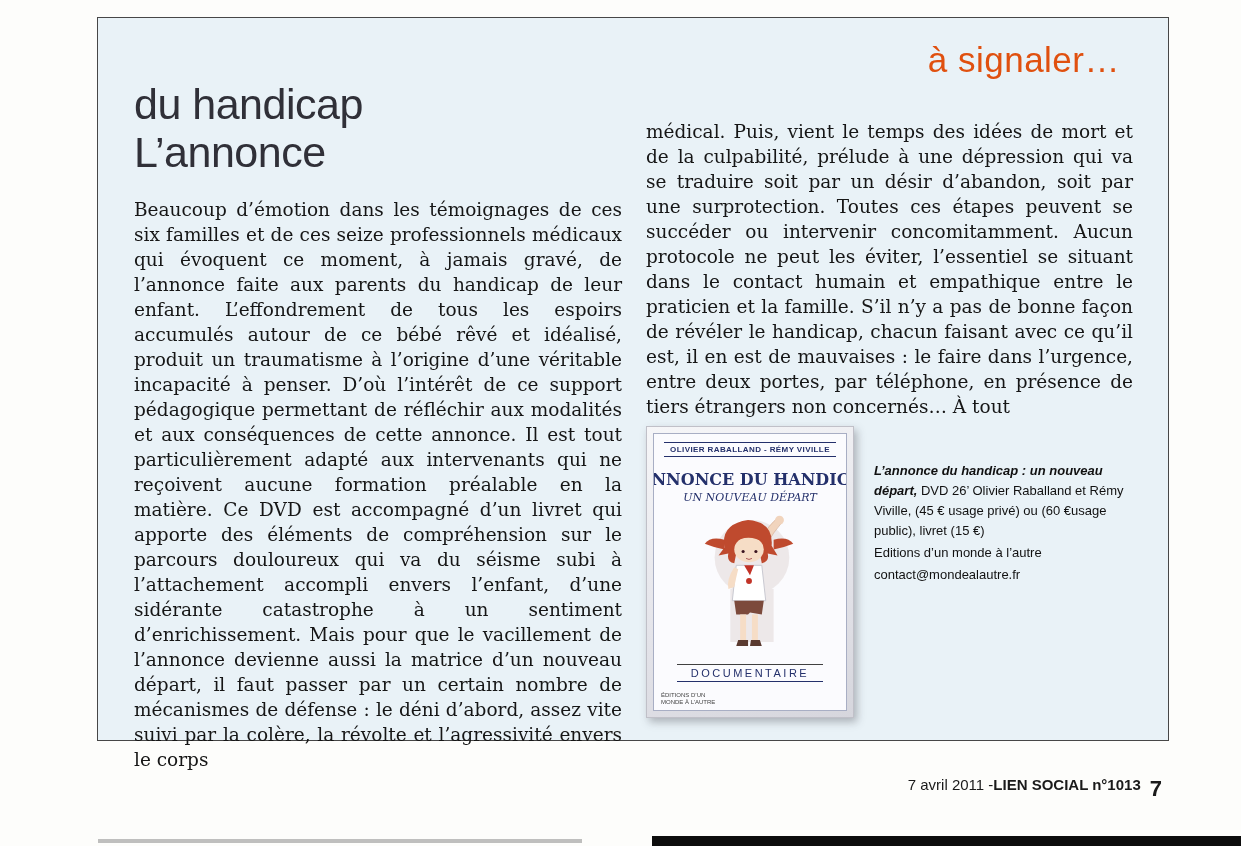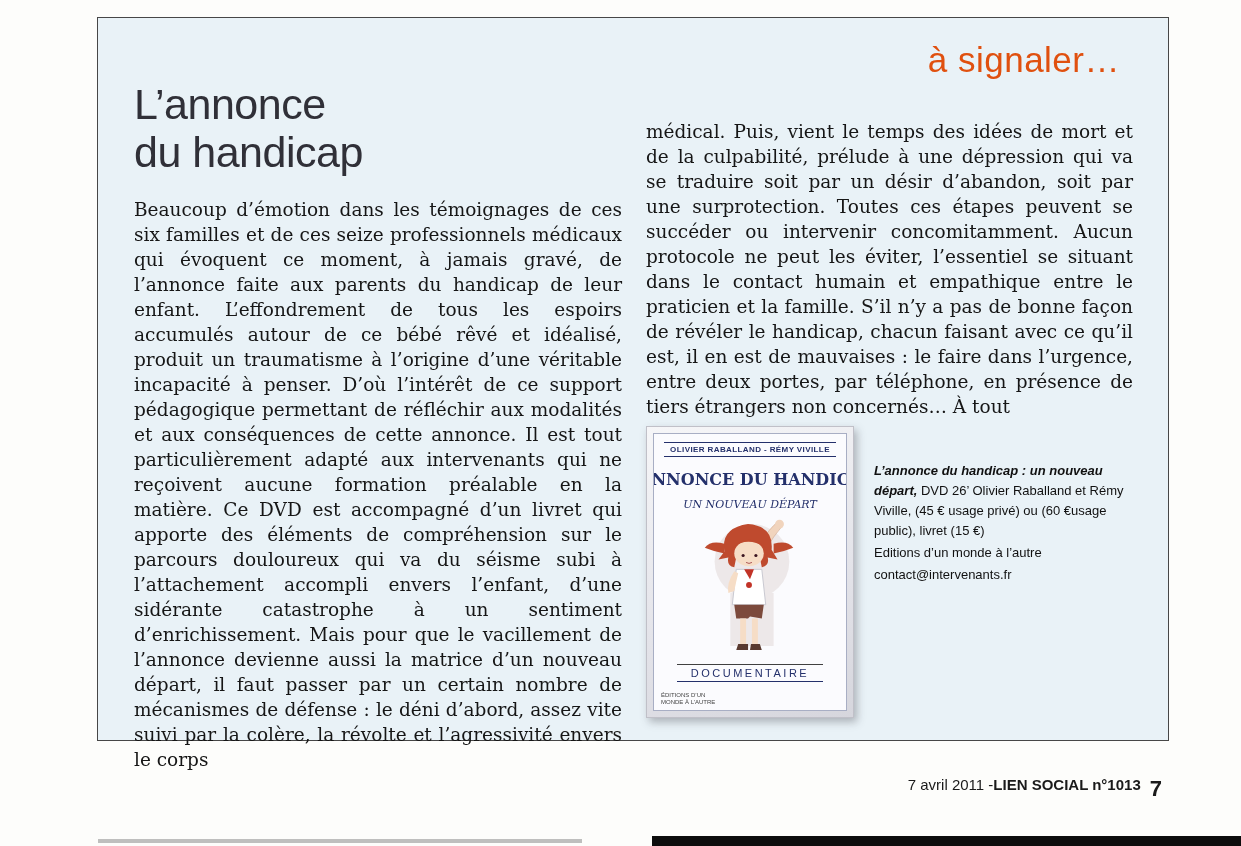--- a/index.html
+++ b/index.html
@@ -55,21 +55,21 @@
     margin-top:8px; font-size:8px; font-weight:bold; letter-spacing:.4px;
     border-top:1px solid #24306b; border-bottom:1px solid #24306b;
     padding:2px 6px; white-space:nowrap;
   }
   .dvd-title {
     margin-top:13px; font-family:"DejaVu Serif", serif;
     font-weight:bold; font-size:16px; white-space:nowrap;
   }
   .dvd-subtitle {
     font-family:"DejaVu Serif", serif; font-style:italic;
-    font-size:11px; margin-top:9px;
+    font-size:11px; margin-top:2px;
   }
   .dvd-art { flex:1; width:100%; display:flex; align-items:center; justify-content:center; }
   .dvd-genre {
     font-size:11px; font-weight:normal; letter-spacing:2.5px;
     border-top:1px solid #404040; border-bottom:1px solid #24306b;
     padding:2px 14px; margin-bottom:28px;
   }
   .dvd-pub {
     position:absolute; left:7px; bottom:4px; width:58px;
     font-size:6px; line-height:1.2; color:#444; text-align:left;
@@ -99,22 +99,22 @@
 </head>
 <body>
 
 <div class="page">
 
   <div class="article-box">
 
     <div class="section-label">à signaler…</div>
 
     <h1 class="article-title">
+      <span>du handicap</span>
       <span>L’annonce</span>
-      <span>du handicap</span>
     </h1>
 
     <div class="col-left">
       <p class="body-text">Beaucoup d’émotion dans les témoignages de ces six familles et de ces seize professionnels médicaux qui évoquent ce moment, à jamais gravé, de l’annonce faite aux parents du handicap de leur enfant. L’effondrement de tous les espoirs accumulés autour de ce bébé rêvé et idéalisé, produit un traumatisme à l’origine d’une véritable incapacité à penser. D’où l’intérêt de ce support pédagogique permettant de réfléchir aux modalités et aux conséquences de cette annonce. Il est tout particulièrement adapté aux intervenants qui ne reçoivent aucune formation préalable en la matière. Ce DVD est accompagné d’un livret qui apporte des éléments de compréhension sur le parcours douloureux qui va du séisme subi à l’attachement accompli envers l’enfant, d’une sidérante catastrophe à un sentiment d’enrichissement. Mais pour que le vacillement de l’annonce devienne aussi la matrice d’un nouveau départ, il faut passer par un certain nombre de mécanismes de défense : le déni d’abord, assez vite suivi par la colère, la révolte et l’agressivité envers le corps</p>
     </div>
 
     <div class="col-right">
       <p class="body-text">médical. Puis, vient le temps des idées de mort et de la culpabilité, prélude à une dépression qui va se traduire soit par un désir d’abandon, soit par une surprotection. Toutes ces étapes peuvent se succéder ou intervenir concomitamment. Aucun protocole ne peut les éviter, l’essentiel se situant dans le contact humain et empathique entre le praticien et la famille. S’il n’y a pas de bonne façon de révéler le handicap, chacun faisant avec ce qu’il est, il en est de mauvaises : le faire dans l’urgence, entre deux portes, par téléphone, en présence de tiers étrangers non concernés… À tout</p>
 
       <div class="dvd-float">
@@ -151,21 +151,21 @@
           </div>
           <div class="dvd-genre">DOCUMENTAIRE</div>
           <div class="dvd-pub">Éditions d’un monde à l’autre</div>
         </div>
       </div>
 
 
       <div class="caption">
         <span class="cap-bold">L’annonce du handicap : un nouveau départ,</span><span> DVD 26’ Olivier Raballand et Rémy Viville, (45 € usage privé) ou (60 €usage public), livret (15 €)</span>
         <div class="cap-line">Editions d’un monde à l’autre</div>
-        <div class="cap-line">contact@intervenants.fr</div>
+        <div class="cap-line">contact@mondealautre.fr</div>
       </div>
     </div>
 
   </div>
 
   <div class="footer">
     <span>7 avril 2011 - </span>
     <span class="mag">LIEN SOCIAL n°1013</span>
     <span class="pagenum">7</span>
   </div>

